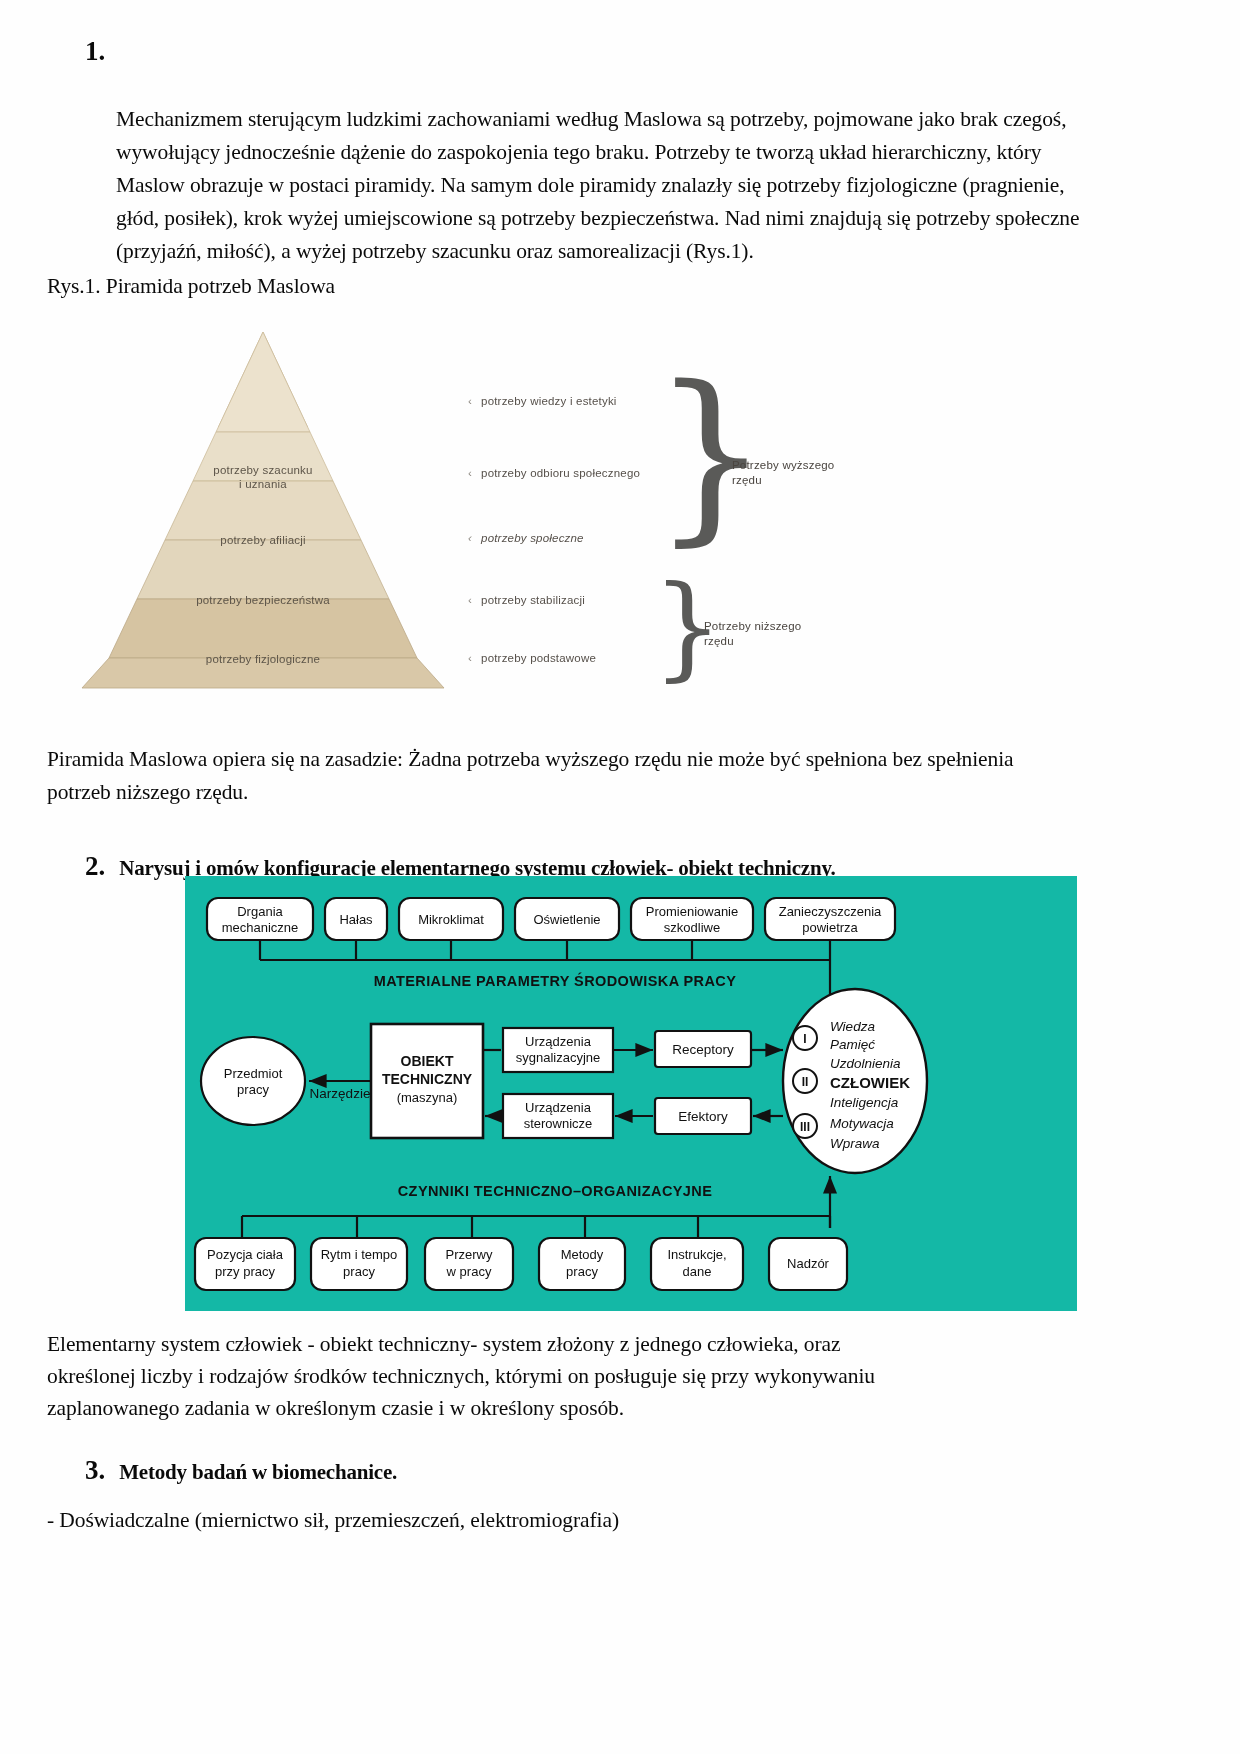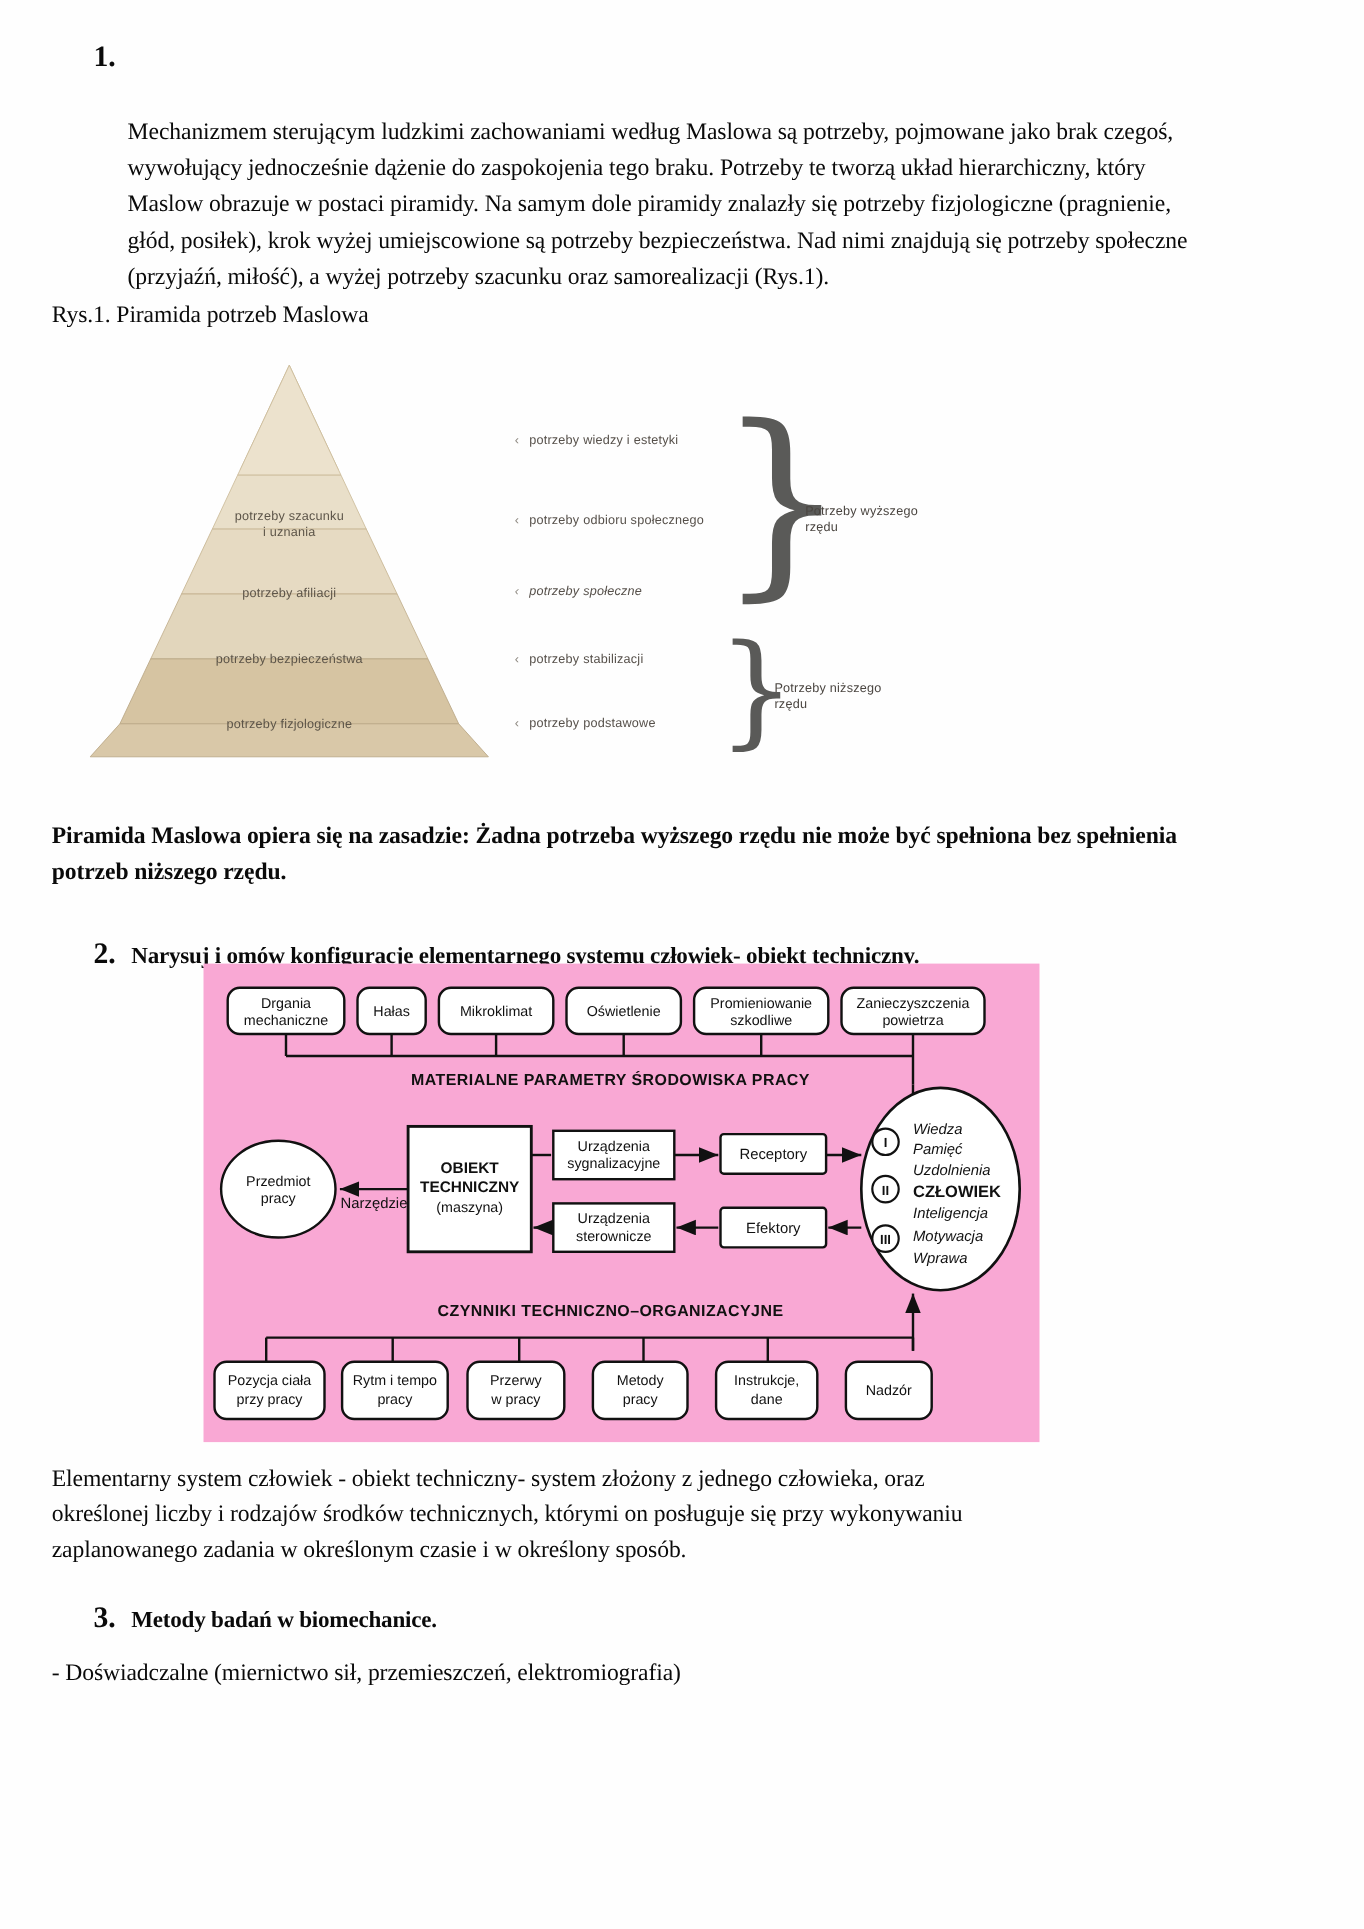--- a/index.html
+++ b/index.html
@@ -114,23 +114,23 @@
     color: #5a5a58;
     font-weight: 400;
     line-height: 1;
   }
 
   
   #tech-figure {
     position: absolute;
     left: 185px;
     top: 876px;
-    width: 760px;
+    width: 892px;
     height: 435px;
-    background: #f9a8d4;
+    background: #14b8a6;
   }
   #tech-figure svg { display: block; }
   .dgm-t {
     font-family: "Liberation Sans", sans-serif;
     fill: #111;
   }
 
   .final-para {
     position: absolute;
     font-size: 21.5px;
@@ -208,21 +208,21 @@
     <div class="group-label" style="left:684px; top:131px;">
       <div>Potrzeby wyższego</div>
       <div>rzędu</div>
     </div>
     <div class="group-label" style="left:656px; top:292px;">
       <div>Potrzeby niższego</div>
       <div>rzędu</div>
     </div>
   </div>
 
-  <div class="para" style="left:47px; top:743px; width:1035px;font-weight:bold;">Piramida Maslowa opiera się na zasadzie: Żadna potrzeba wyższego rzędu nie może być spełniona bez spełnienia potrzeb niższego rzędu.</div>
+  <div class="para" style="left:47px; top:743px; width:1035px;">Piramida Maslowa opiera się na zasadzie: Żadna potrzeba wyższego rzędu nie może być spełniona bez spełnienia potrzeb niższego rzędu.</div>
 
   <div class="qitem" style="left:85px; top:851px;">
     <span class="qnum">2.</span>
     <span class="qtext">Narysuj i omów konfiguracje elementarnego systemu człowiek- obiekt techniczny.</span>
   </div>
 
   <div id="tech-figure">
     <svg width="760" height="435" viewBox="0 0 760 435">
       <defs>
         <marker id="ar" markerWidth="9" markerHeight="9" refX="8" refY="3.2" orient="auto">

